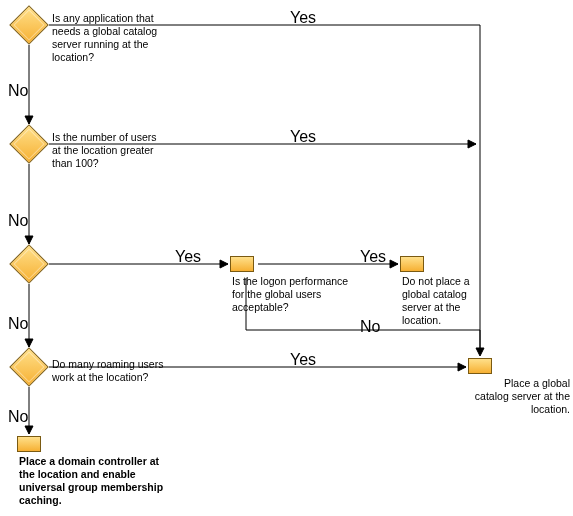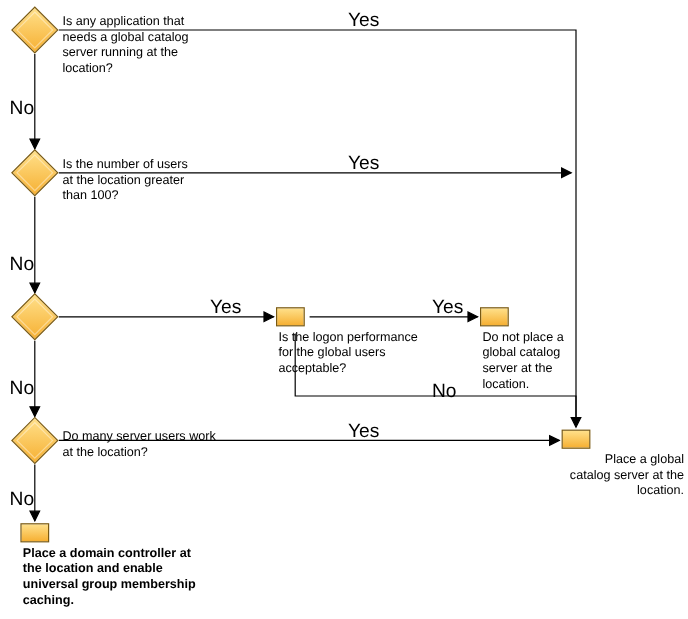--- a/index.html
+++ b/index.html
@@ -115,21 +115,21 @@
 
 <div class="rectn" style="left:230px; top:256px;"></div>
 <div class="txt" style="left:232px; top:275px; width:120px;">Is the logon performance for the global users acceptable?</div>
 <div class="edge-label" style="left:360px; top:248px;">Yes</div>
 <div class="edge-label" style="left:360px; top:318px;">No</div>
 
 <div class="rectn" style="left:400px; top:256px;"></div>
 <div class="txt" style="left:402px; top:275px; width:95px;">Do not place a global catalog server at the location.</div>
 
 <div class="diamond" style="left:15px; top:353px;"></div>
-<div class="txt" style="left:52px; top:358px; width:130px;">Do many server users work at the location?</div>
+<div class="txt" style="left:52px; top:358px; width:130px;">Do many roaming users work at the location?</div>
 <div class="edge-label" style="left:290px; top:351px;">Yes</div>
 <div class="edge-label" style="left:8px; top:408px;">No</div>
 
 <div class="rectn" style="left:468px; top:358px;"></div>
 <div class="txt" style="left:470px; top:377px; width:100px;text-align:right;">Place a global catalog server at the location.</div>
 
 <div class="rectn" style="left:17px; top:436px;"></div>
 <div class="txt" style="left:19px; top:455px; width:150px;font-weight:bold;">Place a domain controller at the location and enable universal group membership caching.</div>
 
 </div>

